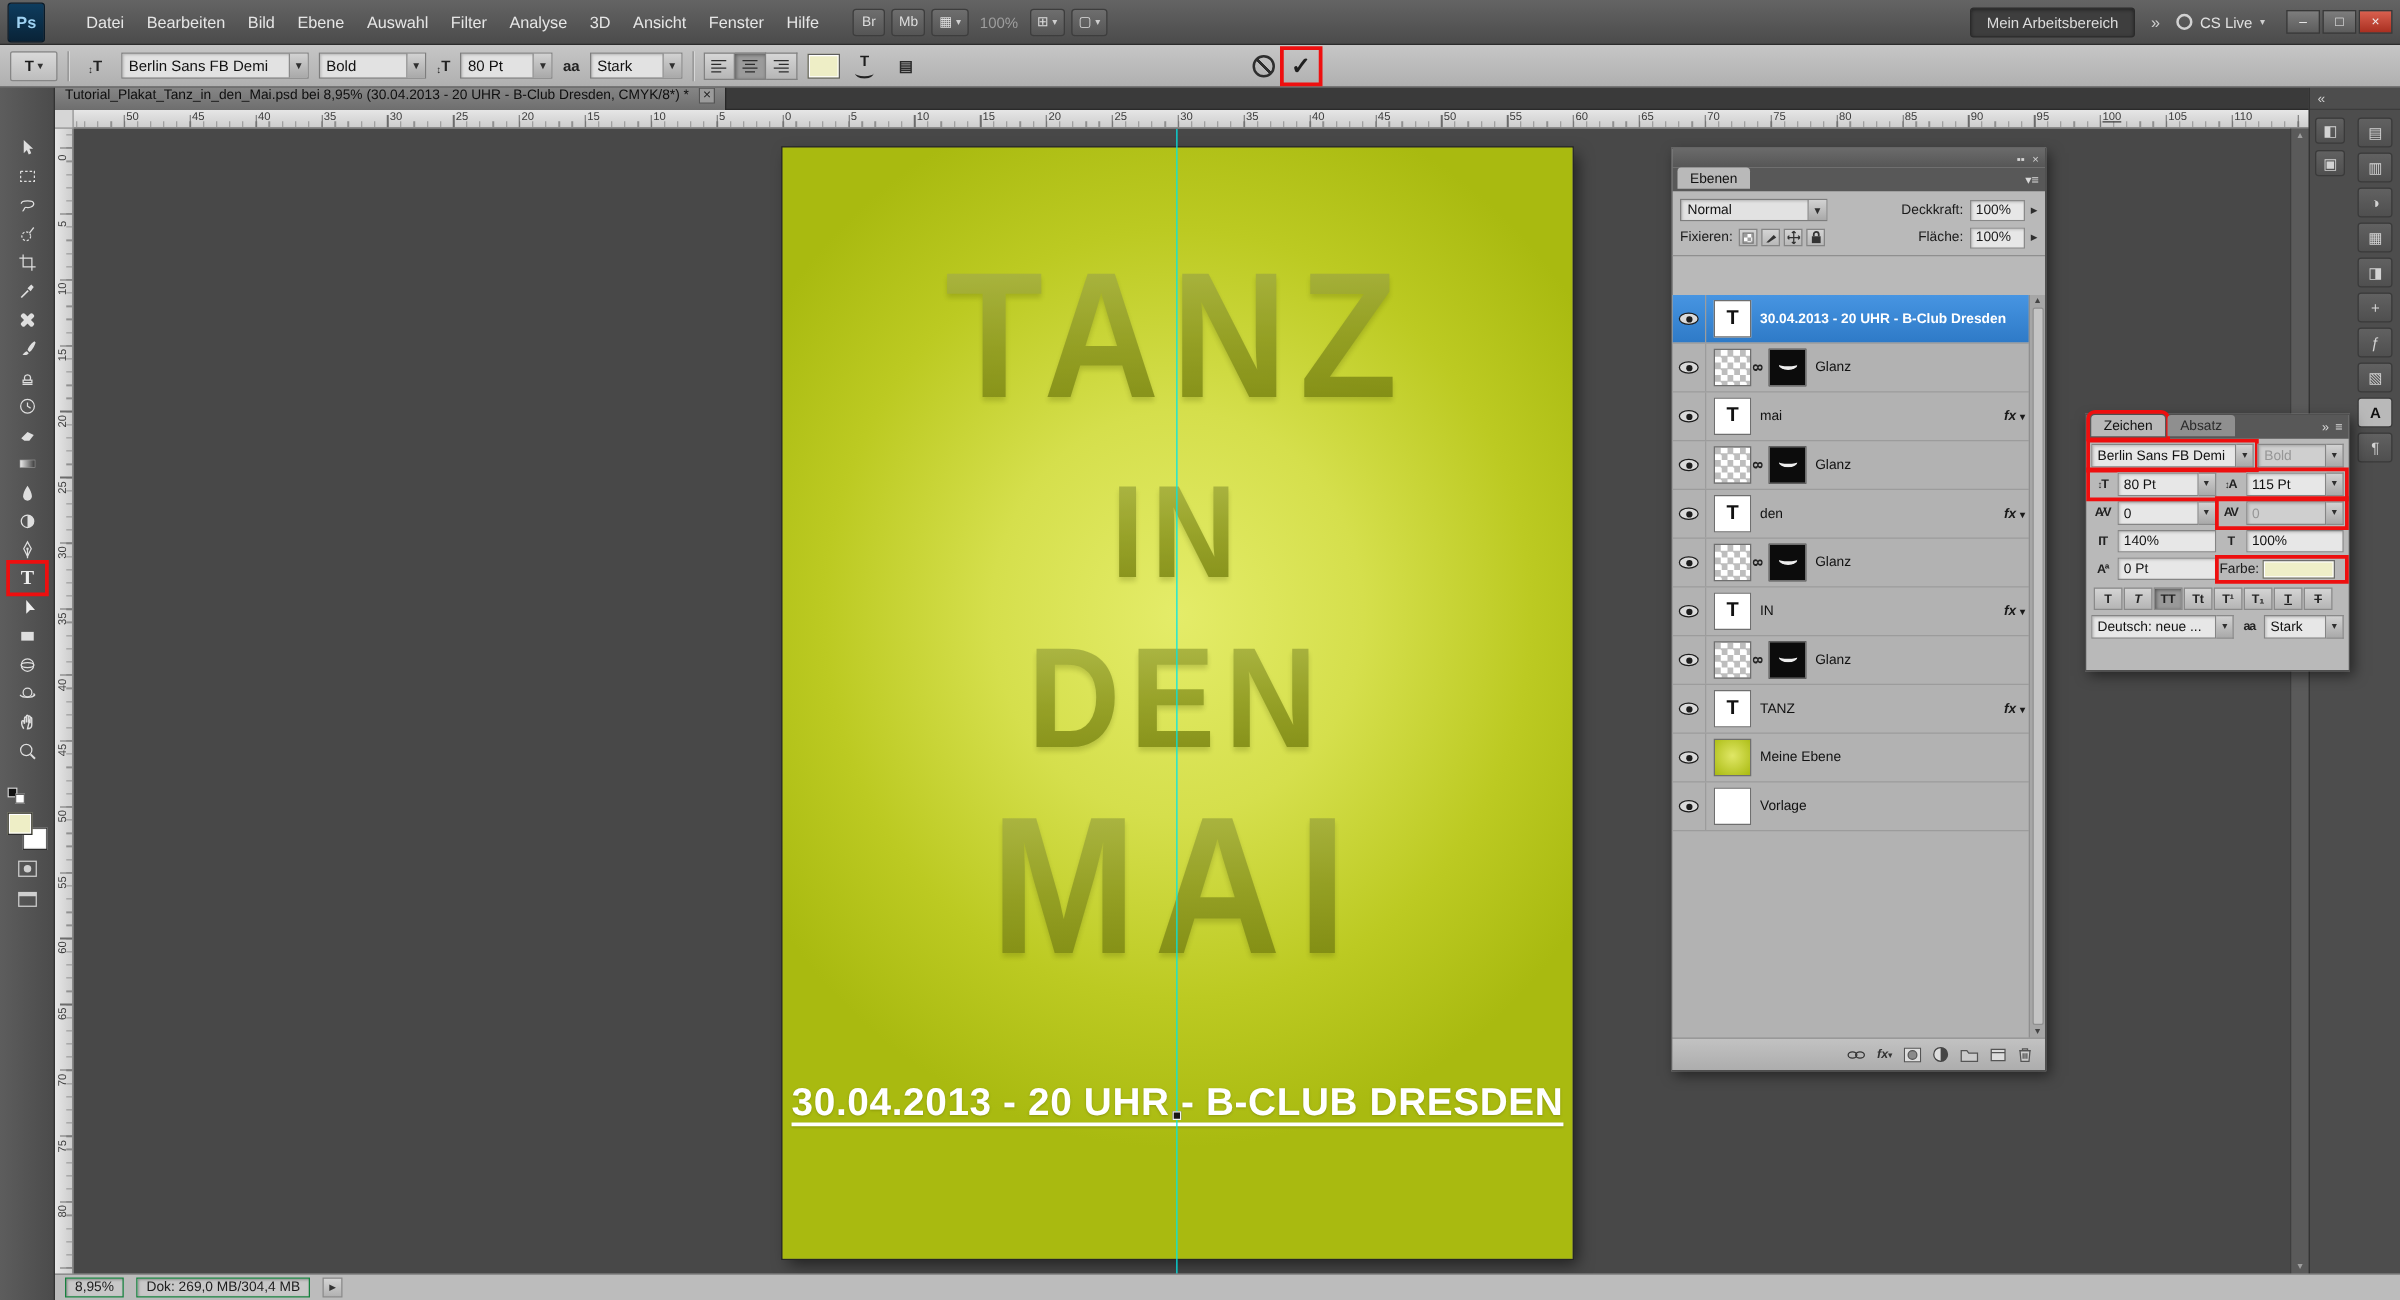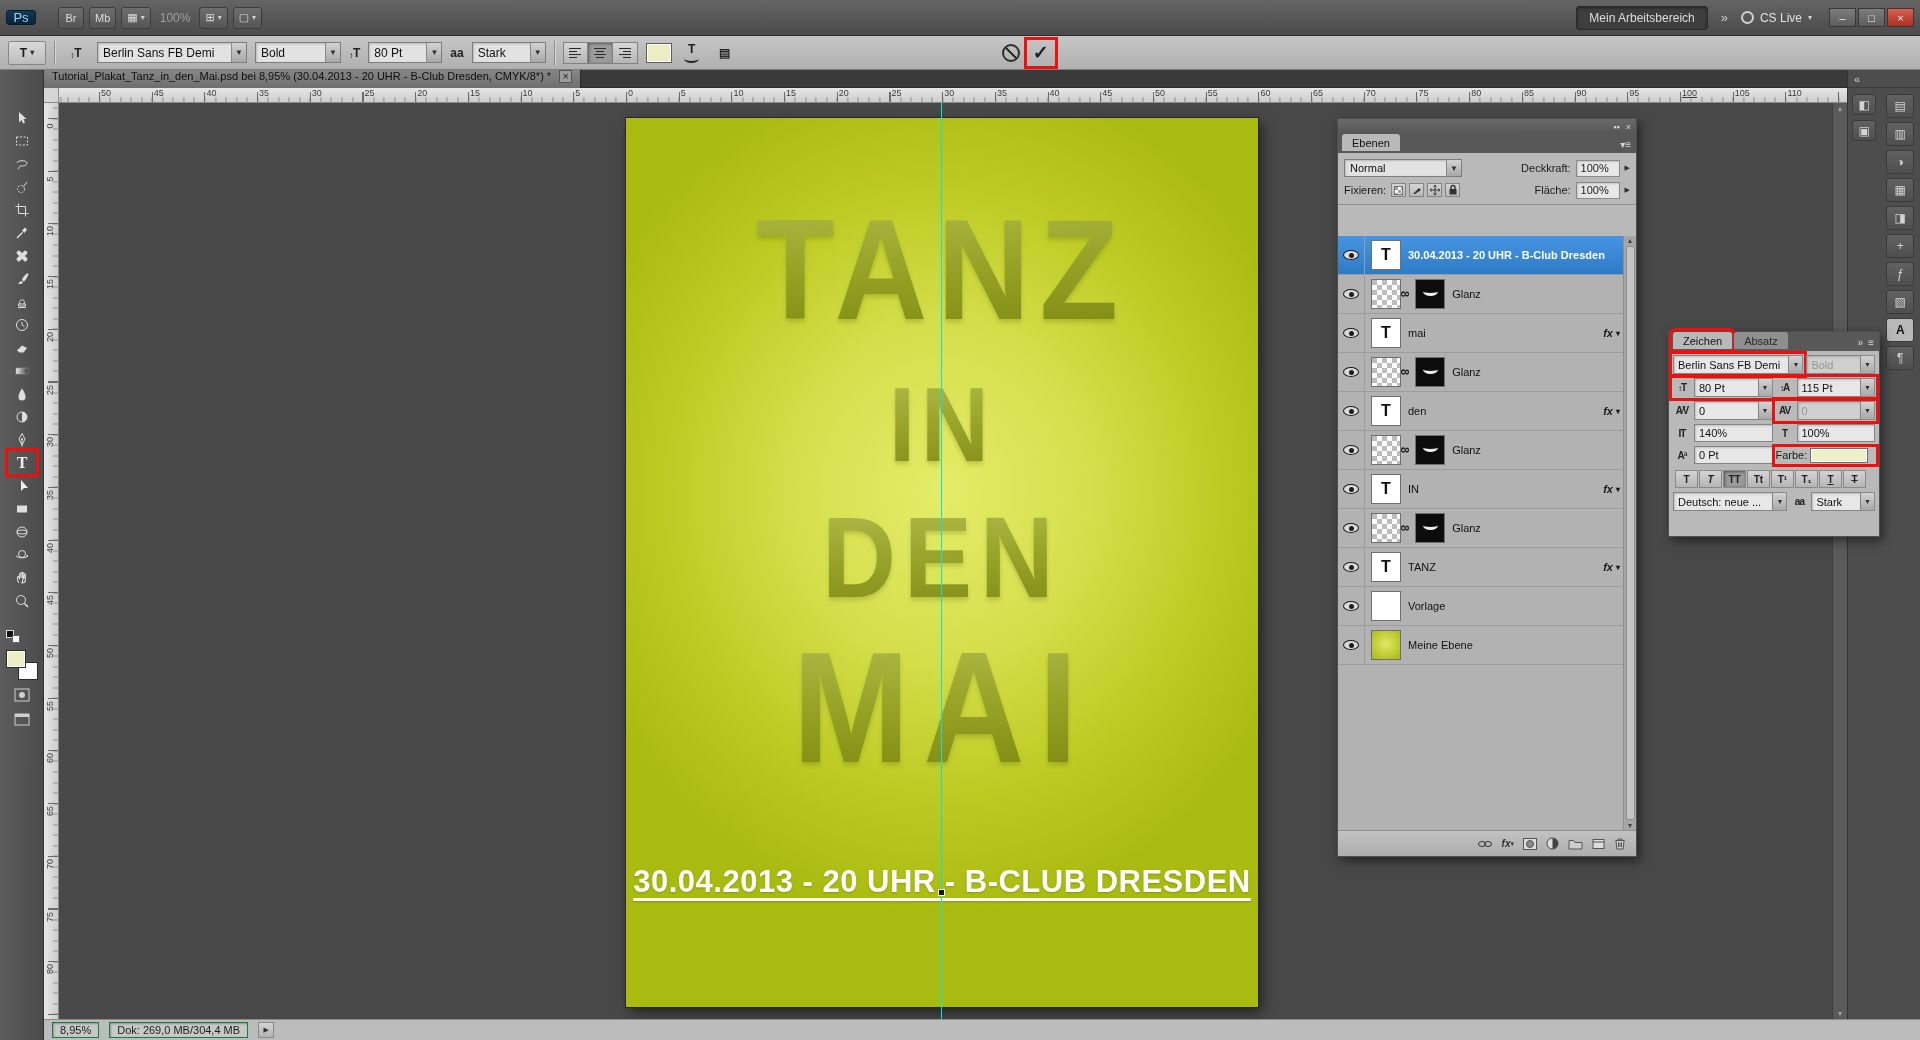--- a/index.html
+++ b/index.html
@@ -1,21 +1,21 @@
 <!DOCTYPE html>
 <html><head>
 <meta charset="utf-8">
 <style>
 *{box-sizing:border-box;margin:0;padding:0}
 html,body{width:1920px;height:1040px;overflow:hidden;background:#474747;font-family:"Liberation Sans",sans-serif;-webkit-font-smoothing:antialiased}
 #app{position:absolute;left:0;top:0;width:1920px;height:1040px}
 
 
 #menubar{position:absolute;left:0;top:0;width:1920px;height:36px;background:linear-gradient(#646464,#4b4b4b);border-bottom:1px solid #2c2c2c;display:flex;align-items:center;color:#e6e6e6;font-size:13px;padding:0 6px;z-index:30}
-.ps-logo{width:30px;height:15px;background:linear-gradient(#0e3c5e,#092337);color:#9fd2f2;font-weight:normal;font-size:13px;display:flex;align-items:center;justify-content:center;border-radius:3px;margin-right:4px;border:1px solid #0a1a28}
+.ps-logo{width:30px;height:32px;background:linear-gradient(#0e3c5e,#092337);color:#9fd2f2;font-weight:bold;font-size:13px;display:flex;align-items:center;justify-content:center;border-radius:3px;margin-right:24px;border:1px solid #0a1a28}
 #menu-items{display:flex;align-items:center}
 .menu-item{padding:3px 9px;border-radius:2px;white-space:nowrap}
 .mb-icons{display:flex;gap:5px;margin-left:18px;align-items:center}
 .mb-btn{min-width:26px;height:22px;background:linear-gradient(#6e6e6e,#555);border:1px solid #3d3d3d;border-radius:3px;display:flex;align-items:center;justify-content:center;font-size:11px;color:#ddd;padding:0 5px;gap:3px}
 .mb-zoom{color:#9e9e9e;font-size:12px;margin:0 4px}
 .tiny-arrow{font-size:8px;color:#cfcfcf}
 #mb-right{margin-left:auto;display:flex;align-items:center;gap:13px}
 .workspace-btn{background:#3e3e3e;border:1px solid #2a2a2a;box-shadow:inset 0 1px 3px rgba(0,0,0,.45);padding:4px 12px;border-radius:3px;font-size:12px;color:#dcdcdc;white-space:nowrap}
 .chevrons{color:#cfcfcf;font-size:13px}
 .cslive{display:flex;align-items:center;gap:6px;font-size:12px;color:#e0e0e0}
@@ -165,20 +165,33 @@
 .status-btn{width:16px;height:16px;background:linear-gradient(#d4d4d4,#b2b2b2);border:1px solid #8a8a8a;display:flex;align-items:center;justify-content:center;font-size:7px;color:#333}
 svg{display:block}
 </style>
 </head>
 <body>
 
 <div id="app">
 
   <div id="menubar">
     <div class="ps-logo">Ps</div>
+    <div id="menu-items">
+        <div class="menu-item">Datei</div>
+        <div class="menu-item">Bearbeiten</div>
+        <div class="menu-item">Bild</div>
+        <div class="menu-item">Ebene</div>
+        <div class="menu-item">Auswahl</div>
+        <div class="menu-item">Filter</div>
+        <div class="menu-item">Analyse</div>
+        <div class="menu-item">3D</div>
+        <div class="menu-item">Ansicht</div>
+        <div class="menu-item">Fenster</div>
+        <div class="menu-item">Hilfe</div>
+      </div>
     <div class="mb-icons">
       <div class="mb-btn">
           <span>Br</span>
         </div>
       <div class="mb-btn">
           <span>Mb</span>
         </div>
       <div class="mb-btn">
           <span>▦</span>
           <span class="tiny-arrow">▾</span>
@@ -728,29 +741,29 @@
           <span class="layer-name">TANZ</span>
           <span class="fx">
             <i>fx</i>
             <span class="fx-arr">▾</span>
           </span>
         </div>
         <div class="layer-row">
           <div class="eye-cell">
             <span class="eye"></span>
           </div>
+          <div class="thumb green"></div>
+          <span class="layer-name">Meine Ebene</span>
+        </div>
+        <div class="layer-row">
+          <div class="eye-cell">
+            <span class="eye"></span>
+          </div>
           <div class="thumb white"></div>
           <span class="layer-name">Vorlage</span>
-        </div>
-        <div class="layer-row">
-          <div class="eye-cell">
-            <span class="eye"></span>
-          </div>
-          <div class="thumb green"></div>
-          <span class="layer-name">Meine Ebene</span>
         </div>
       </div>
     <div id="lp-scroll">
       <span>▲</span>
       <span class="thumbbar"></span>
       <span>▼</span>
     </div>
     <div id="lp-bottom">
       <span class="lpb">
           <svg width="16" height="12">

